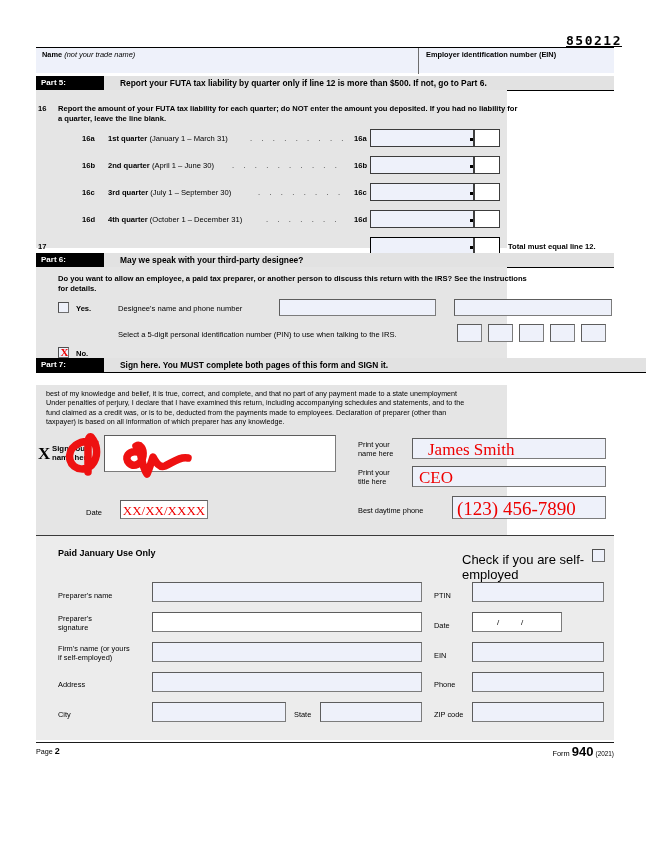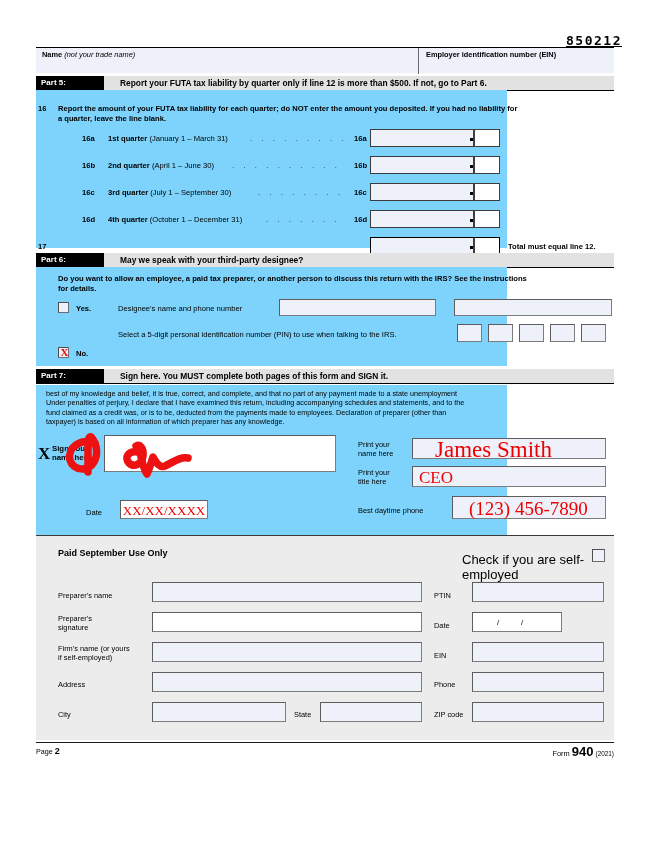--- a/index.html
+++ b/index.html
@@ -25,21 +25,21 @@
   #nameband .divider{position:absolute;left:382px;top:0;width:1px;height:26px;background:#6d6d6d;}
   .bandlabel{position:absolute;top:2px;font-size:7.4px;}
 
   
   .parthdr{left:36px;width:578px;height:14px;background:#e2e2e2;border-bottom:1px solid #000;}
   .parthdr .tag{position:absolute;left:0;top:0;width:68px;height:14px;background:#000;color:#fff;
                 font-size:8px;font-weight:bold;line-height:14px;padding-left:5px;box-sizing:border-box;}
   .parthdr .ttl{position:absolute;left:84px;top:0;height:14px;line-height:14px;font-size:8.4px;font-weight:bold;}
 
   
-  .sect{left:36px;width:471px;box-sizing:border-box;background:#7dd3fc;}
+  .sect{left:36px;width:471px;box-sizing:border-box;background:#e5e5e5;}
   .lineno{position:absolute;font-size:7.6px;font-weight:bold;}
   .qlabel{position:absolute;font-size:7.6px;font-weight:bold;white-space:nowrap;}
   .qlabel span.norm{font-weight:normal;}
   .leader{position:absolute;font-size:7.6px;letter-spacing:3.6px;color:#222;white-space:nowrap;}
 
   
   .amt{position:absolute;width:130px;height:18px;}
   .amt .box{position:absolute;left:0;top:0;width:130px;height:18px;background:#eef1fa;
             border:1.3px solid #3c3c3c;box-sizing:border-box;}
   .amt .cents{position:absolute;right:1.3px;top:1.3px;width:26px;height:15.4px;background:#fff;
@@ -179,21 +179,21 @@
     <div class="abs fld" style="left:483px;top:57px;width:25px;height:18px;"></div>
     <div class="abs fld" style="left:514px;top:57px;width:25px;height:18px;"></div>
     <div class="abs fld" style="left:545px;top:57px;width:25px;height:18px;"></div>
 
     <div class="cbox" style="left:22px;top:80px;">
       <div class="x">X</div>
     </div>
     <div class="qlabel" style="left:40px;top:82px;">No.</div>
   </div>
 
-  <div class="abs parthdr" style="top:369px;">
+  <div class="abs parthdr" style="top:358px;padding-left:32px;">
     <div class="tag">Part 7:</div>
     <div class="ttl">Sign here. You MUST complete both pages of this form and SIGN it.</div>
   </div>
 
   <div class="abs sect" style="top:385px;height:150px;"></div>
 
   <div id="perjury">
     <div>best of my knowledge and belief, it is true, correct, and complete, and that no part of any payment made to a state unemployment</div>
     <div>Under penalties of perjury, I declare that I have examined this return, including accompanying schedules and statements, and to the</div>
     <div>fund claimed as a credit was, or is to be, deducted from the payments made to employees. Declaration of preparer (other than</div>
@@ -215,33 +215,33 @@
     </g>
   </svg>
 
   <div class="abs" style="left:86px;top:508px;font-size:7.6px;">Date</div>
   <div class="abs fld-white redtxt" style="left:120px;top:500px;width:88px;height:19px;font-size:13px;line-height:19px;text-align:center;">XX/XX/XXXX</div>
 
   <div class="abs" style="left:358px;top:440px;font-size:7.4px;line-height:9px;">
     <div>Print your</div>
     <div>name here</div>
   </div>
-  <div class="abs fld redtxt" style="left:412px;top:438px;width:194px;height:21px;font-size:23px;line-height:21px;padding-left:22px;box-sizing:border-box;">James Smith</div>
+  <div class="abs fld redtxt" style="left:412px;top:438px;width:194px;height:21px;font-size:17px;line-height:21px;padding-left:15px;box-sizing:border-box;">James Smith</div>
 
   <div class="abs" style="left:358px;top:468px;font-size:7.4px;line-height:9px;">
     <div>Print your</div>
     <div>title here</div>
   </div>
   <div class="abs fld redtxt" style="left:412px;top:466px;width:194px;height:21px;font-size:17px;line-height:21px;padding-left:6px;box-sizing:border-box;">CEO</div>
 
   <div class="abs" style="left:358px;top:506px;font-size:7.4px;">Best daytime phone</div>
-  <div class="abs fld redtxt" style="left:452px;top:496px;width:154px;height:23px;font-size:19px;line-height:23px;padding-left:16px;box-sizing:border-box;">(123) 456-7890</div>
+  <div class="abs fld redtxt" style="left:452px;top:496px;width:154px;height:23px;font-size:19px;line-height:23px;padding-left:4px;box-sizing:border-box;">(123) 456-7890</div>
 
   <div id="ppbox">
-    <div class="abs b" style="left:22px;top:12px;font-size:9px;">Paid September Use Only</div>
+    <div class="abs b" style="left:22px;top:12px;font-size:9px;">Paid January Use Only</div>
     <div class="abs" style="left:426px;top:16px;font-size:13px;">Check if you are self-employed</div>
     <div class="cbox" style="left:556px;top:13px;width:13px;height:13px;"></div>
 
     <div class="pplbl" style="left:22px;top:55px;">Preparer's name</div>
     <div class="abs fld" style="left:116px;top:46px;width:270px;height:20px;"></div>
     <div class="pplbl" style="left:398px;top:55px;">PTIN</div>
     <div class="abs fld" style="left:436px;top:46px;width:132px;height:20px;"></div>
 
     <div class="pplbl" style="left:22px;top:78px;">
       <div>Preparer's</div>

